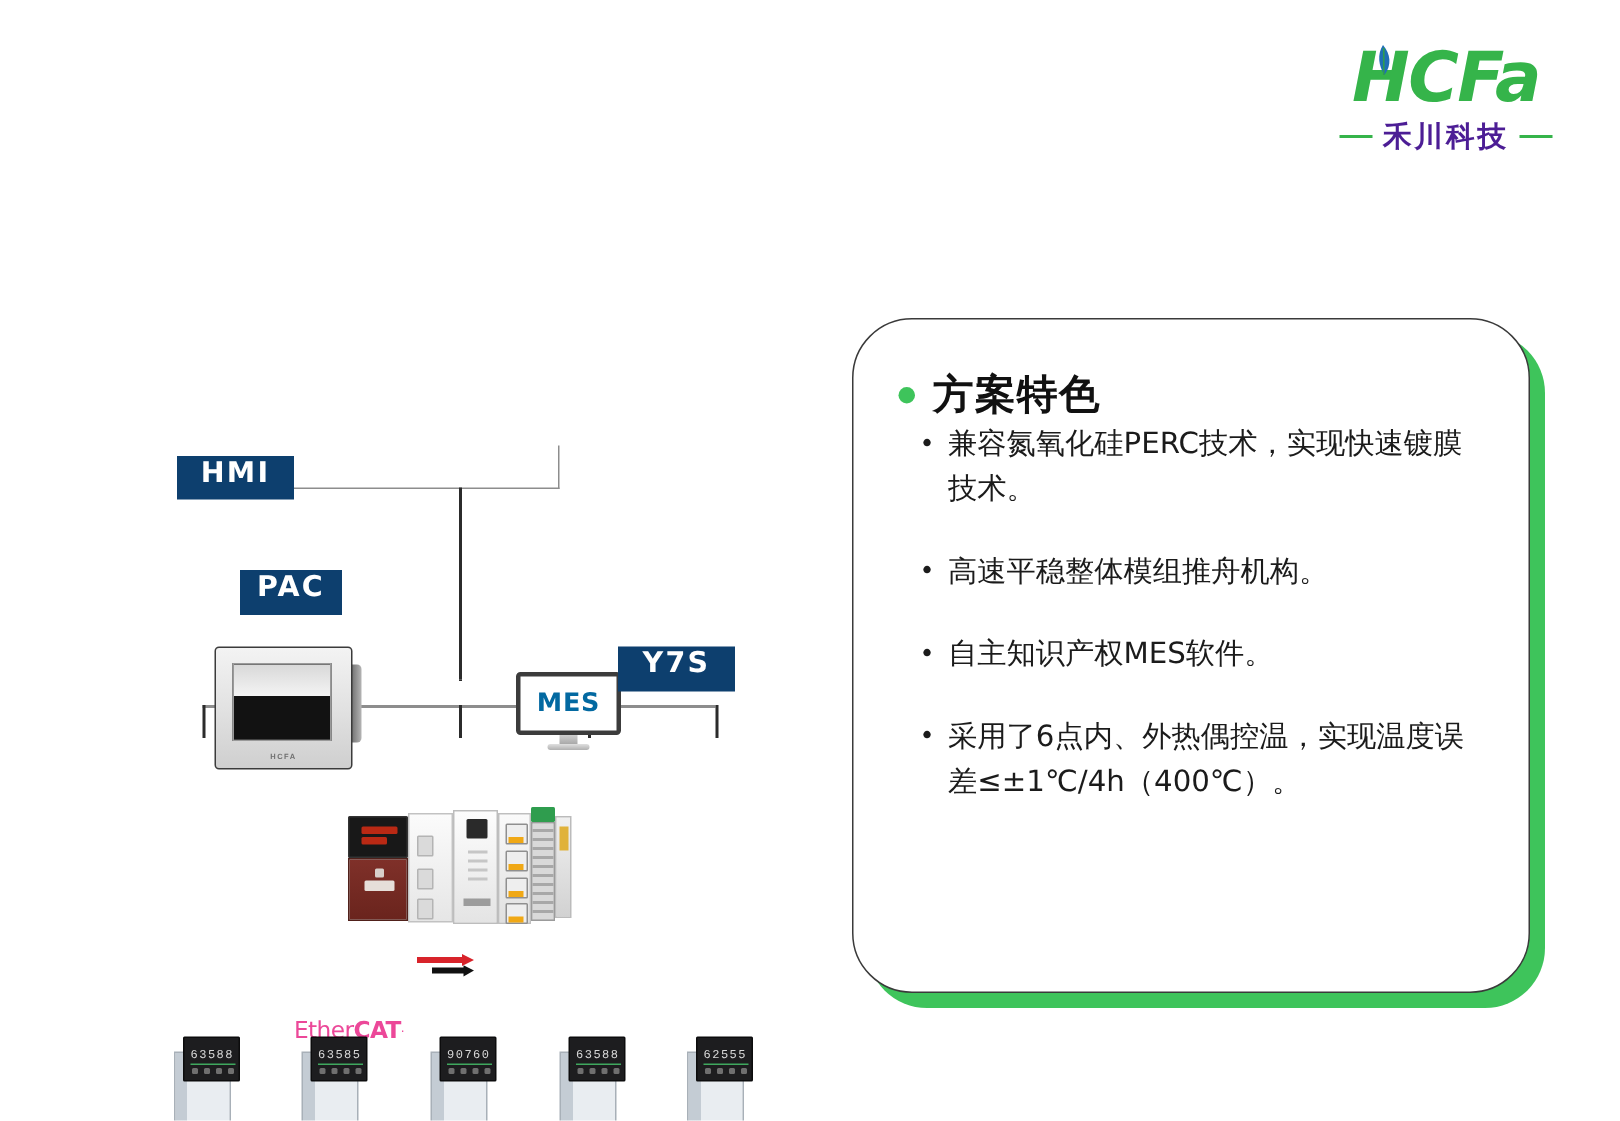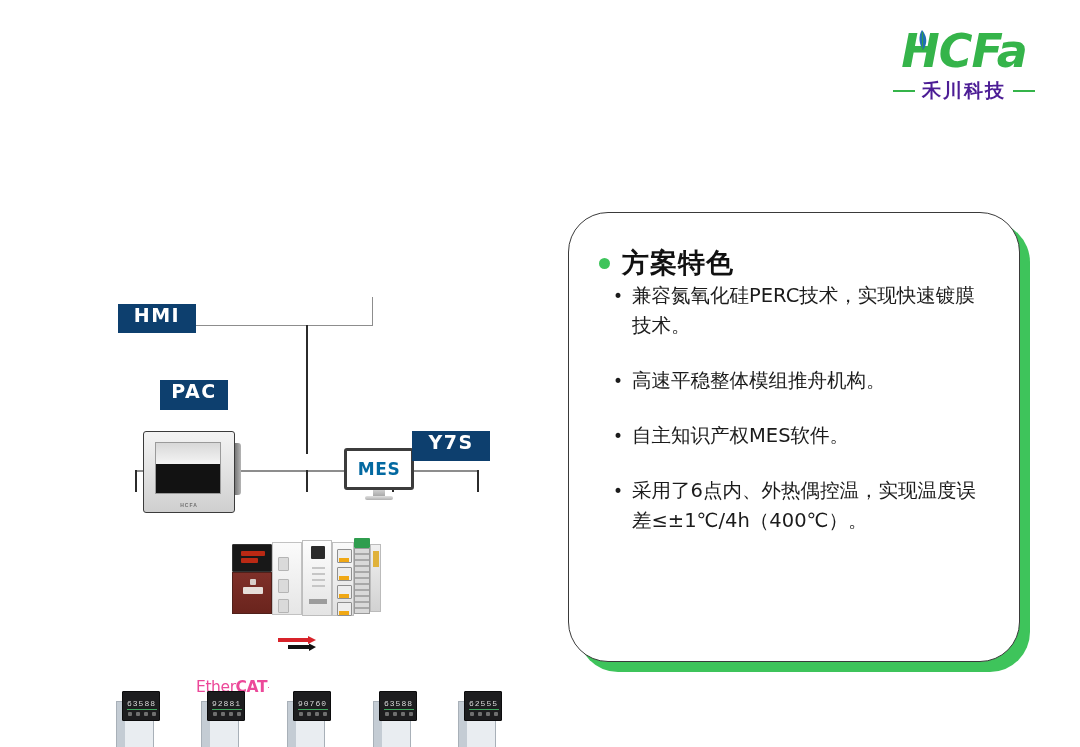--- a/index.html
+++ b/index.html
@@ -341,21 +341,21 @@
 
       <div class="drive" style="left:85px;">
         <div class="dv-body">
           
           
           
           
           
         </div>
         <div class="dv-head">
-          <div class="dv-seg">92881</div>
+          <div class="dv-seg">63585</div>
           <span class="dv-greenline"></span>
           <div class="dv-btns">
               <i></i>
               <i></i>
               <i></i>
               <i></i>
             </div>
         </div>
 
       </div>

